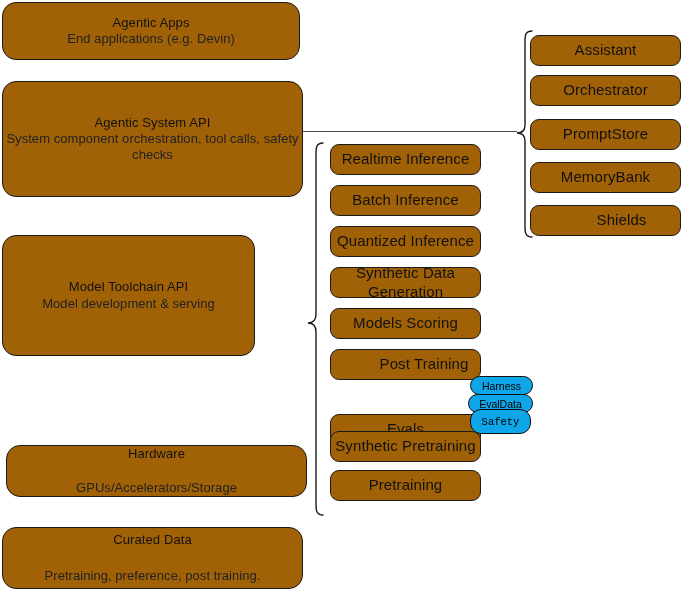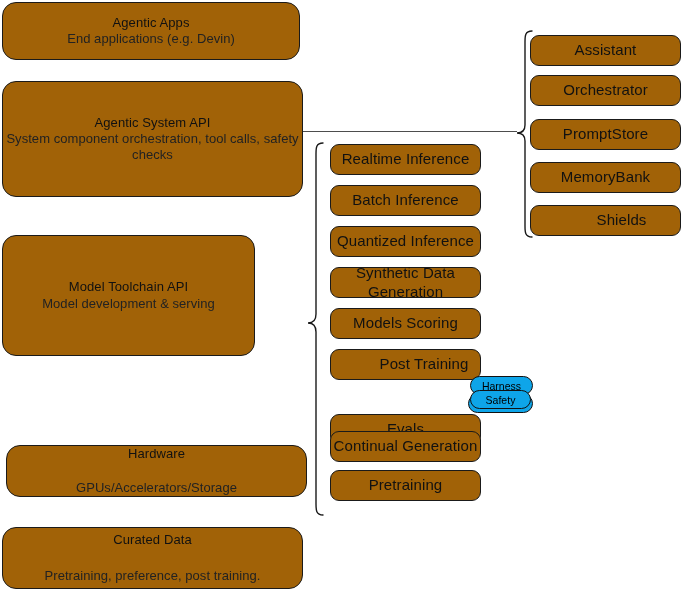--- a/index.html
+++ b/index.html
@@ -144,33 +144,33 @@
   <div class="node capsule" style="left:330px; top:308px; width:151px; height:31px;">
     <div class="title">Models Scoring</div>
   </div>
   <div class="node capsule" style="left:330px; top:349px; width:151px; height:31px;padding-left:37px;">
     <div class="title">Post Training</div>
   </div>
   <div class="node capsule" style="left:330px; top:390px; width:151px; height:31px;margin-top:24px;">
     <div class="title">Evals</div>
   </div>
   <div class="node capsule" style="left:330px; top:431px; width:151px; height:31px;">
-    <div class="title">Continual Generation</div>
+    <div class="title">Synthetic Pretraining</div>
   </div>
   <div class="node capsule" style="left:330px; top:470px; width:151px; height:31px;">
     <div class="title">Pretraining</div>
   </div>
 
   <div class="pill" style="left:470px; top:376px; width:63px; height:19px;">
     <span>Harness</span>
   </div>
   <div class="pill" style="left:468px; top:394px; width:65px; height:19px;">
     <span>EvalData</span>
   </div>
-  <div class="pill" style="left:470px; top:390px; width:61px; height:19px;">
+  <div class="pill" style="left:470px; top:409px; width:61px; height:25px;font-family:Liberation Mono, monospace;">
     <span>Safety</span>
   </div>
 
   <div class="node capsule" style="left:530px; top:35px; width:151px; height:31px;">
     <div class="title">Assistant</div>
   </div>
   <div class="node capsule" style="left:530px; top:75px; width:151px; height:31px;">
     <div class="title">Orchestrator</div>
   </div>
   <div class="node capsule" style="left:530px; top:119px; width:151px; height:31px;">

